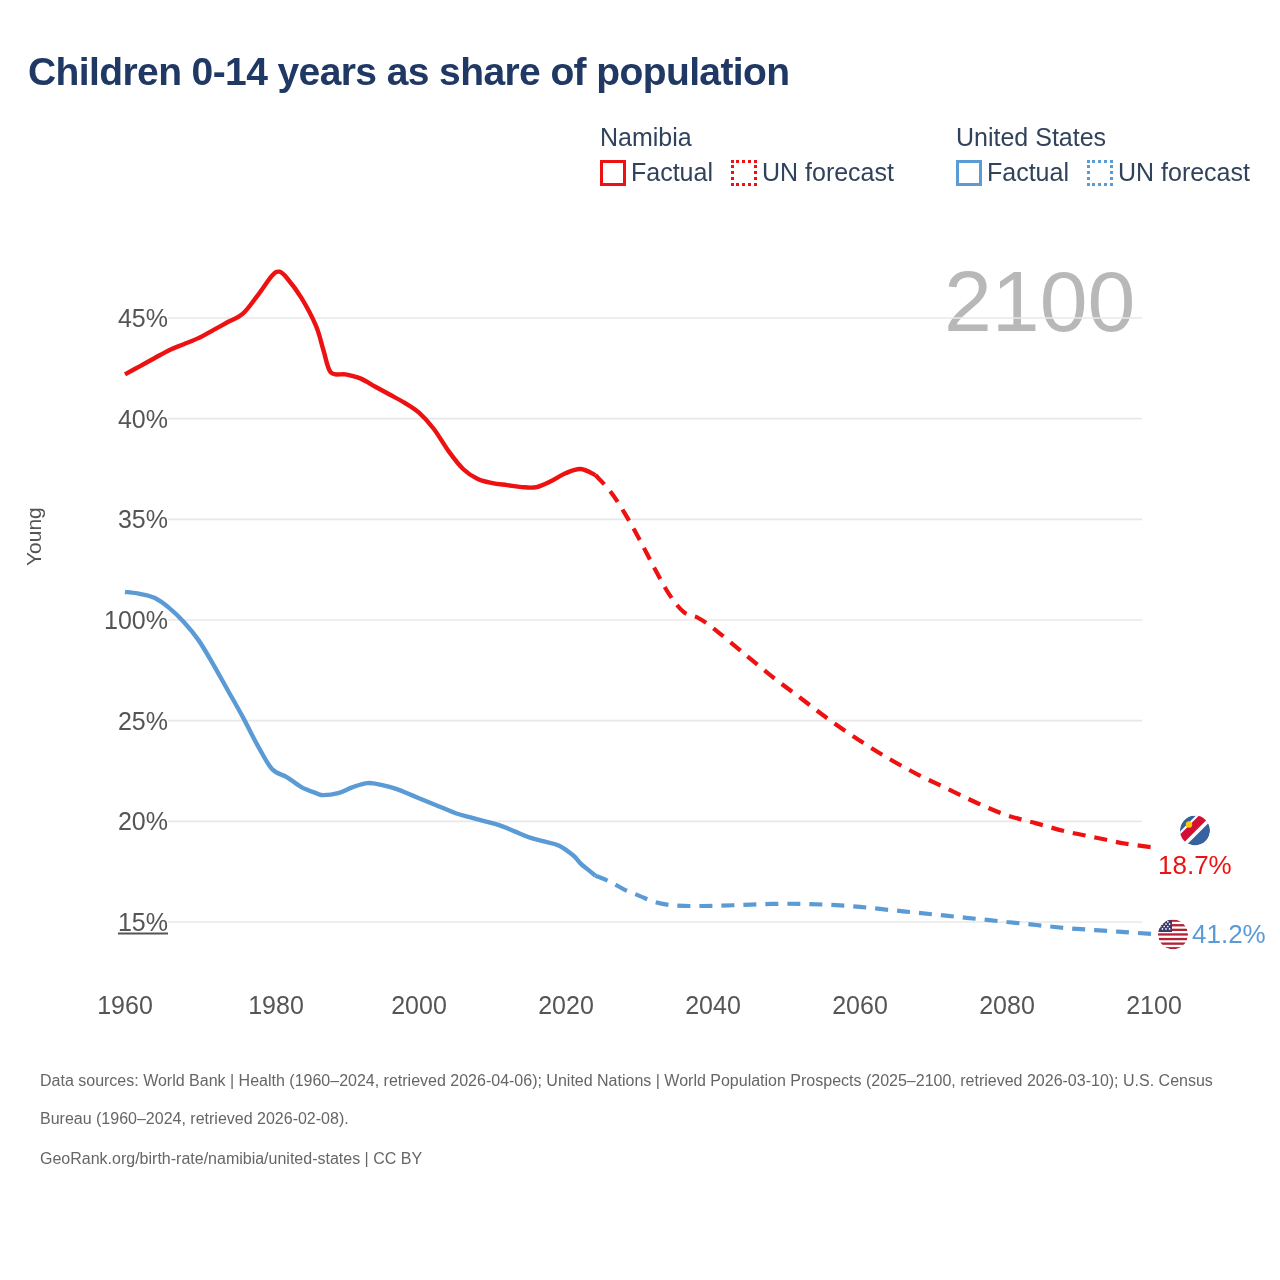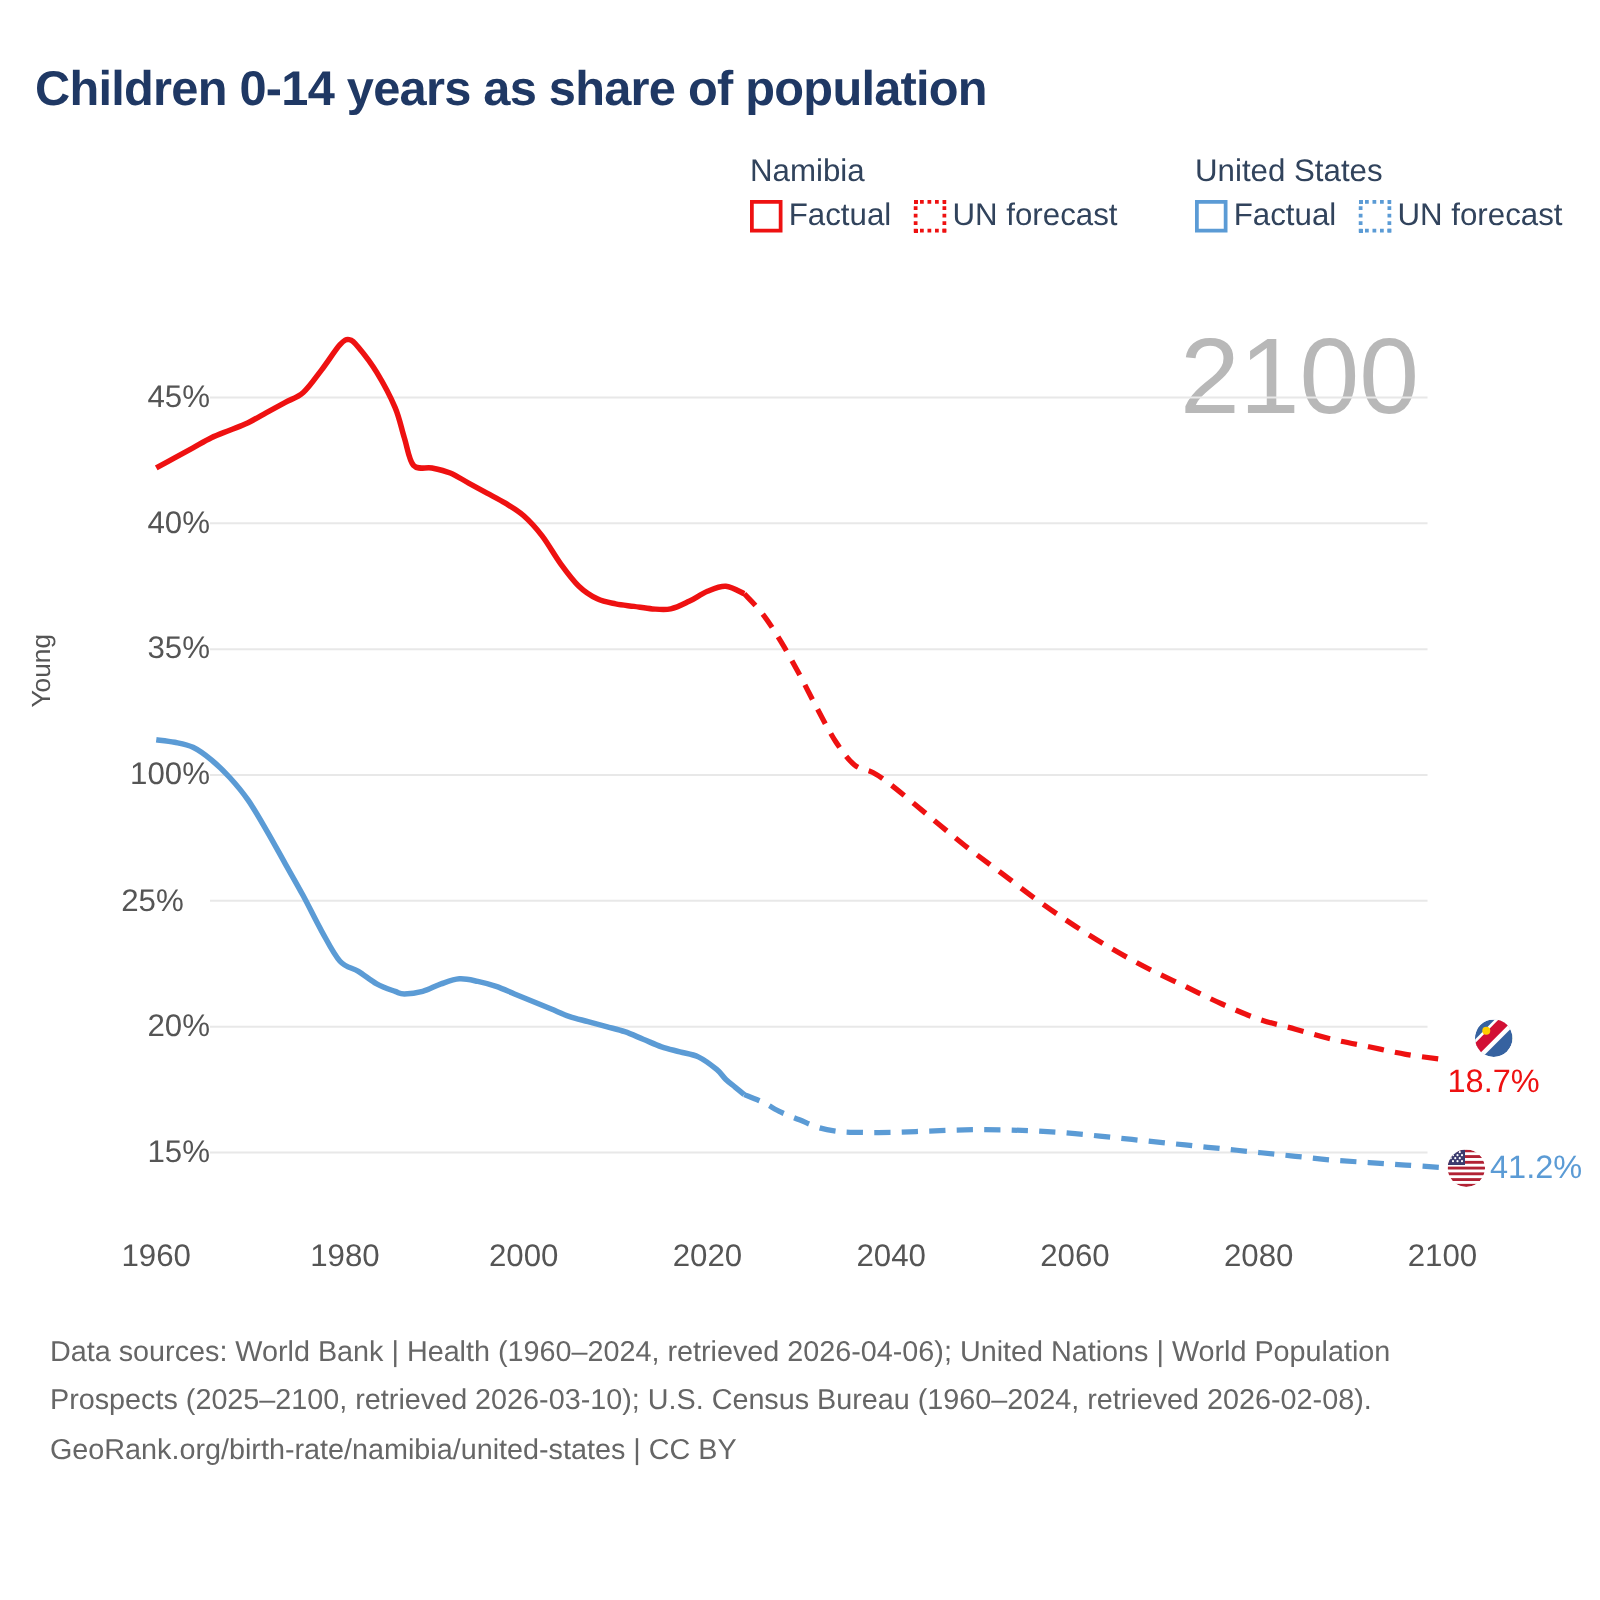--- a/index.html
+++ b/index.html
@@ -153,21 +153,21 @@
     flex: 0 0 auto;
     position: relative;
   }
 
   
   .footer {
     position: absolute;
     left: 40px;
     top: 1062px;
     width: 1180px;
-    font-size: 23px;
+    font-size: 16px;
     line-height: 38px;
     color: #666666;
   }
   .footer-line2 { margin-top: 2px; }
 </style>
 </head>
 <body>
 
 <div id="page">
 
@@ -221,23 +221,23 @@
       </g>
     <g id="series-layer">
         <path d="M 125.00 374.37 C 127.45 373.03, 134.80 369.00, 139.70 366.32 C 144.60 363.64, 149.50 360.95, 154.40 358.27 C 159.30 355.58, 164.20 352.56, 169.10 350.21 C 174.00 347.86, 178.90 346.19, 183.80 344.17 C 188.70 342.16, 193.60 340.48, 198.50 338.13 C 203.40 335.78, 208.30 332.76, 213.20 330.08 C 218.10 327.40, 223.00 324.71, 227.90 322.03 C 232.80 319.34, 237.70 318.34, 242.60 313.97 C 247.50 309.61, 252.40 302.23, 257.30 295.85 C 262.20 289.48, 268.32 279.75, 272.00 275.72 C 275.68 271.69, 276.90 271.36, 279.35 271.69 C 281.80 272.03, 283.02 273.37, 286.70 277.73 C 290.38 282.10, 296.50 289.81, 301.40 297.87 C 306.30 305.92, 312.43 317.33, 316.10 326.05 C 319.78 334.78, 321.00 342.50, 323.45 350.21 C 325.90 357.93, 327.13 368.33, 330.80 372.36 C 334.48 376.39, 340.60 373.37, 345.50 374.37 C 350.40 375.38, 355.30 376.39, 360.20 378.40 C 365.10 380.41, 370.00 383.77, 374.90 386.45 C 379.80 389.14, 384.70 391.82, 389.60 394.51 C 394.50 397.19, 399.40 399.54, 404.30 402.56 C 409.20 405.58, 414.10 408.26, 419.00 412.63 C 423.90 416.99, 428.80 422.36, 433.70 428.73 C 438.60 435.11, 443.50 444.17, 448.40 450.88 C 453.30 457.59, 458.20 464.30, 463.10 469.00 C 468.00 473.70, 472.90 476.72, 477.80 479.07 C 482.70 481.42, 487.60 482.09, 492.50 483.09 C 497.40 484.10, 502.30 484.44, 507.20 485.11 C 512.10 485.78, 517.00 486.78, 521.90 487.12 C 526.80 487.46, 531.70 488.13, 536.60 487.12 C 541.50 486.11, 546.40 483.43, 551.30 481.08 C 556.20 478.73, 561.10 475.04, 566.00 473.03 C 570.90 471.01, 575.80 468.66, 580.70 469.00 C 585.60 469.34, 592.95 474.03, 595.40 475.04" fill="none" stroke="#ee1111" stroke-width="4.4" stroke-linecap="butt" stroke-linejoin="round"></path>
         <path d="M 595.40 475.04 C 597.85 477.72, 605.20 484.77, 610.10 491.15 C 615.00 497.52, 619.90 505.24, 624.80 513.29 C 629.70 521.35, 634.60 530.41, 639.50 539.47 C 644.40 548.53, 649.30 558.59, 654.20 567.65 C 659.10 576.71, 664.00 586.44, 668.90 593.83 C 673.80 601.21, 678.70 607.92, 683.60 611.95 C 688.50 615.97, 693.40 615.30, 698.30 617.99 C 703.20 620.67, 705.65 622.35, 713.00 628.05 C 720.35 633.76, 732.60 644.16, 742.40 652.21 C 752.20 660.27, 762.00 668.66, 771.80 676.37 C 781.60 684.09, 791.40 691.14, 801.20 698.52 C 811.00 705.90, 820.80 713.62, 830.60 720.67 C 840.40 727.71, 850.20 734.42, 860.00 740.80 C 869.80 747.18, 879.60 753.22, 889.40 758.92 C 899.20 764.62, 909.00 769.99, 918.80 775.03 C 928.60 780.06, 938.40 784.42, 948.20 789.12 C 958.00 793.82, 967.80 798.85, 977.60 803.21 C 987.40 807.58, 997.20 811.94, 1007.00 815.29 C 1016.80 818.65, 1026.60 820.66, 1036.40 823.35 C 1046.20 826.03, 1056.00 829.05, 1065.80 831.40 C 1075.60 833.75, 1085.40 835.43, 1095.20 837.44 C 1105.00 839.45, 1114.80 841.80, 1124.60 843.48 C 1134.40 845.16, 1149.10 846.84, 1154.00 847.51" fill="none" stroke="#ee1111" stroke-width="4.2" stroke-linecap="butt" stroke-linejoin="round" stroke-dasharray="13 9"></path>
         <path d="M 125.00 591.81 C 127.45 592.15, 134.80 592.82, 139.70 593.83 C 144.60 594.83, 149.50 595.50, 154.40 597.85 C 159.30 600.20, 164.20 603.89, 169.10 607.92 C 174.00 611.95, 178.90 616.64, 183.80 622.01 C 188.70 627.38, 193.60 633.09, 198.50 640.13 C 203.40 647.18, 208.30 655.90, 213.20 664.29 C 218.10 672.68, 223.00 681.74, 227.90 690.47 C 232.80 699.19, 237.70 707.58, 242.60 716.64 C 247.50 725.70, 252.40 736.10, 257.30 744.83 C 262.20 753.55, 267.10 763.62, 272.00 768.99 C 276.90 774.36, 281.80 774.02, 286.70 777.04 C 291.60 780.06, 296.50 784.42, 301.40 787.11 C 306.30 789.79, 312.43 791.80, 316.10 793.15 C 319.78 794.49, 319.77 795.16, 323.45 795.16 C 327.13 795.16, 333.25 794.49, 338.15 793.15 C 343.05 791.80, 347.95 788.78, 352.85 787.11 C 357.75 785.43, 362.65 783.42, 367.55 783.08 C 372.45 782.74, 377.35 784.09, 382.25 785.09 C 387.15 786.10, 392.05 787.44, 396.95 789.12 C 401.85 790.80, 406.75 793.15, 411.65 795.16 C 416.55 797.17, 421.45 799.19, 426.35 801.20 C 431.25 803.21, 436.15 805.23, 441.05 807.24 C 445.95 809.25, 450.85 811.60, 455.75 813.28 C 460.65 814.96, 465.55 815.96, 470.45 817.31 C 475.35 818.65, 480.25 819.99, 485.15 821.33 C 490.05 822.68, 494.95 823.68, 499.85 825.36 C 504.75 827.04, 509.65 829.39, 514.55 831.40 C 519.45 833.41, 524.35 835.76, 529.25 837.44 C 534.15 839.12, 539.05 840.12, 543.95 841.47 C 548.85 842.81, 553.75 843.14, 558.65 845.49 C 563.55 847.84, 569.67 852.54, 573.35 855.56 C 577.03 858.58, 578.25 861.26, 580.70 863.61 C 583.15 865.96, 585.60 867.64, 588.05 869.65 C 590.50 871.67, 594.17 874.69, 595.40 875.69" fill="none" stroke="#5b9bd5" stroke-width="4.4" stroke-linecap="butt" stroke-linejoin="round"></path>
         <path d="M 595.40 875.69 C 597.85 876.70, 605.20 879.38, 610.10 881.73 C 615.00 884.08, 619.90 887.44, 624.80 889.79 C 629.70 892.14, 634.60 893.81, 639.50 895.83 C 644.40 897.84, 649.30 900.36, 654.20 901.87 C 659.10 903.38, 664.00 904.22, 668.90 904.89 C 673.80 905.56, 676.25 905.73, 683.60 905.89 C 690.95 906.06, 703.20 906.06, 713.00 905.89 C 722.80 905.73, 732.60 905.22, 742.40 904.89 C 752.20 904.55, 762.00 904.05, 771.80 903.88 C 781.60 903.71, 791.40 903.71, 801.20 903.88 C 811.00 904.05, 820.80 904.38, 830.60 904.89 C 840.40 905.39, 850.20 906.06, 860.00 906.90 C 869.80 907.74, 879.60 908.91, 889.40 909.92 C 899.20 910.93, 909.00 911.93, 918.80 912.94 C 928.60 913.95, 938.40 914.95, 948.20 915.96 C 958.00 916.97, 967.80 917.97, 977.60 918.98 C 987.40 919.99, 997.20 920.99, 1007.00 922.00 C 1016.80 923.01, 1026.60 924.01, 1036.40 925.02 C 1046.20 926.03, 1056.00 927.20, 1065.80 928.04 C 1075.60 928.88, 1085.40 929.38, 1095.20 930.05 C 1105.00 930.72, 1114.80 931.40, 1124.60 932.07 C 1134.40 932.74, 1149.10 933.74, 1154.00 934.08" fill="none" stroke="#5b9bd5" stroke-width="4.2" stroke-linecap="butt" stroke-linejoin="round" stroke-dasharray="13 9"></path>
       </g>
   </svg>
 
   <div class="ytick-wrap" id="ytick-wrap">
-      <div class="ytick" style="top: 922px;">15%</div>
+      <div class="ytick" style="top: 922px; text-decoration: underline;">15%</div>
       <div class="ytick" style="top: 821.333px;">20%</div>
-      <div class="ytick" style="top: 720.667px; text-align: center;">25%</div>
+      <div class="ytick" style="top: 720.667px;">25%</div>
       <div class="ytick" style="top: 620px;">100%</div>
       <div class="ytick" style="top: 519.333px;">35%</div>
       <div class="ytick" style="top: 418.667px;">40%</div>
       <div class="ytick" style="top: 318px;">45%</div>
     </div>
   <div id="xtick-wrap">
       <div class="xtick" style="left: 125px;">1960</div>
       <div class="xtick" style="left: 276px;">1980</div>
       <div class="xtick" style="left: 419px;">2000</div>
       <div class="xtick" style="left: 566px;">2020</div>

